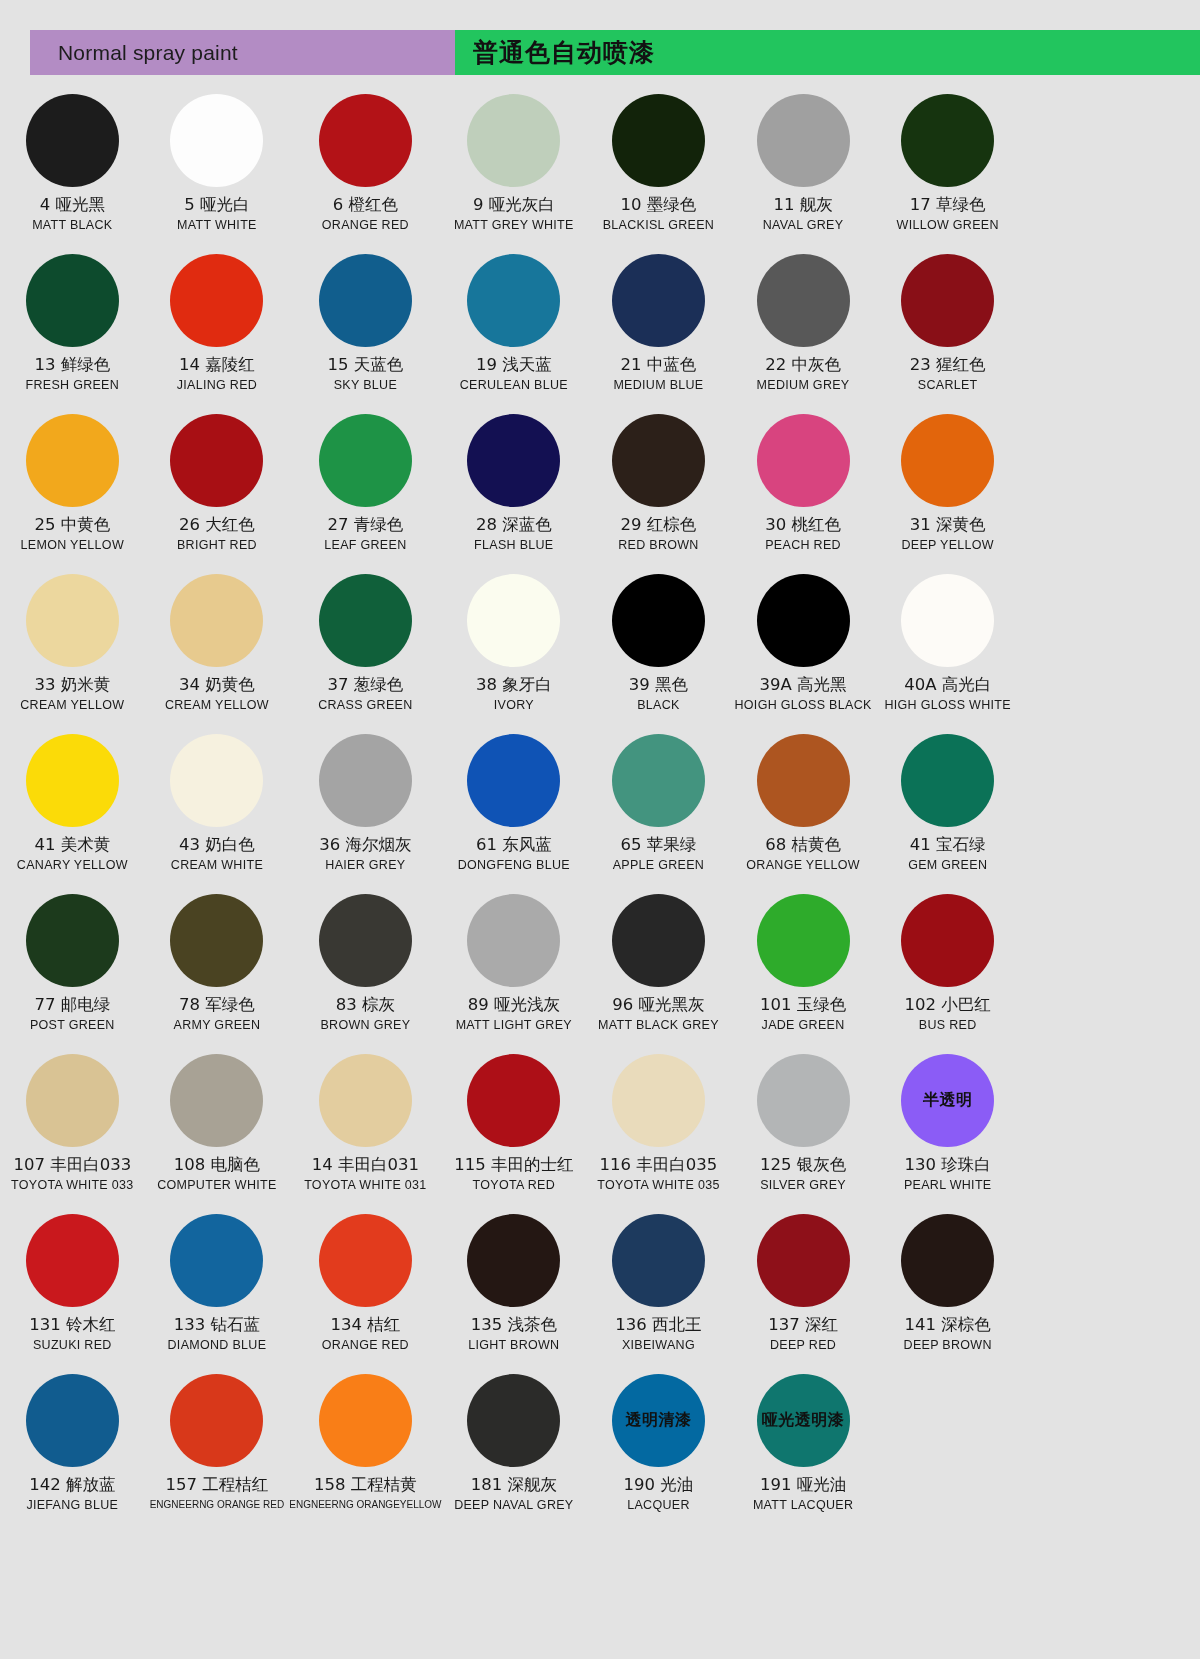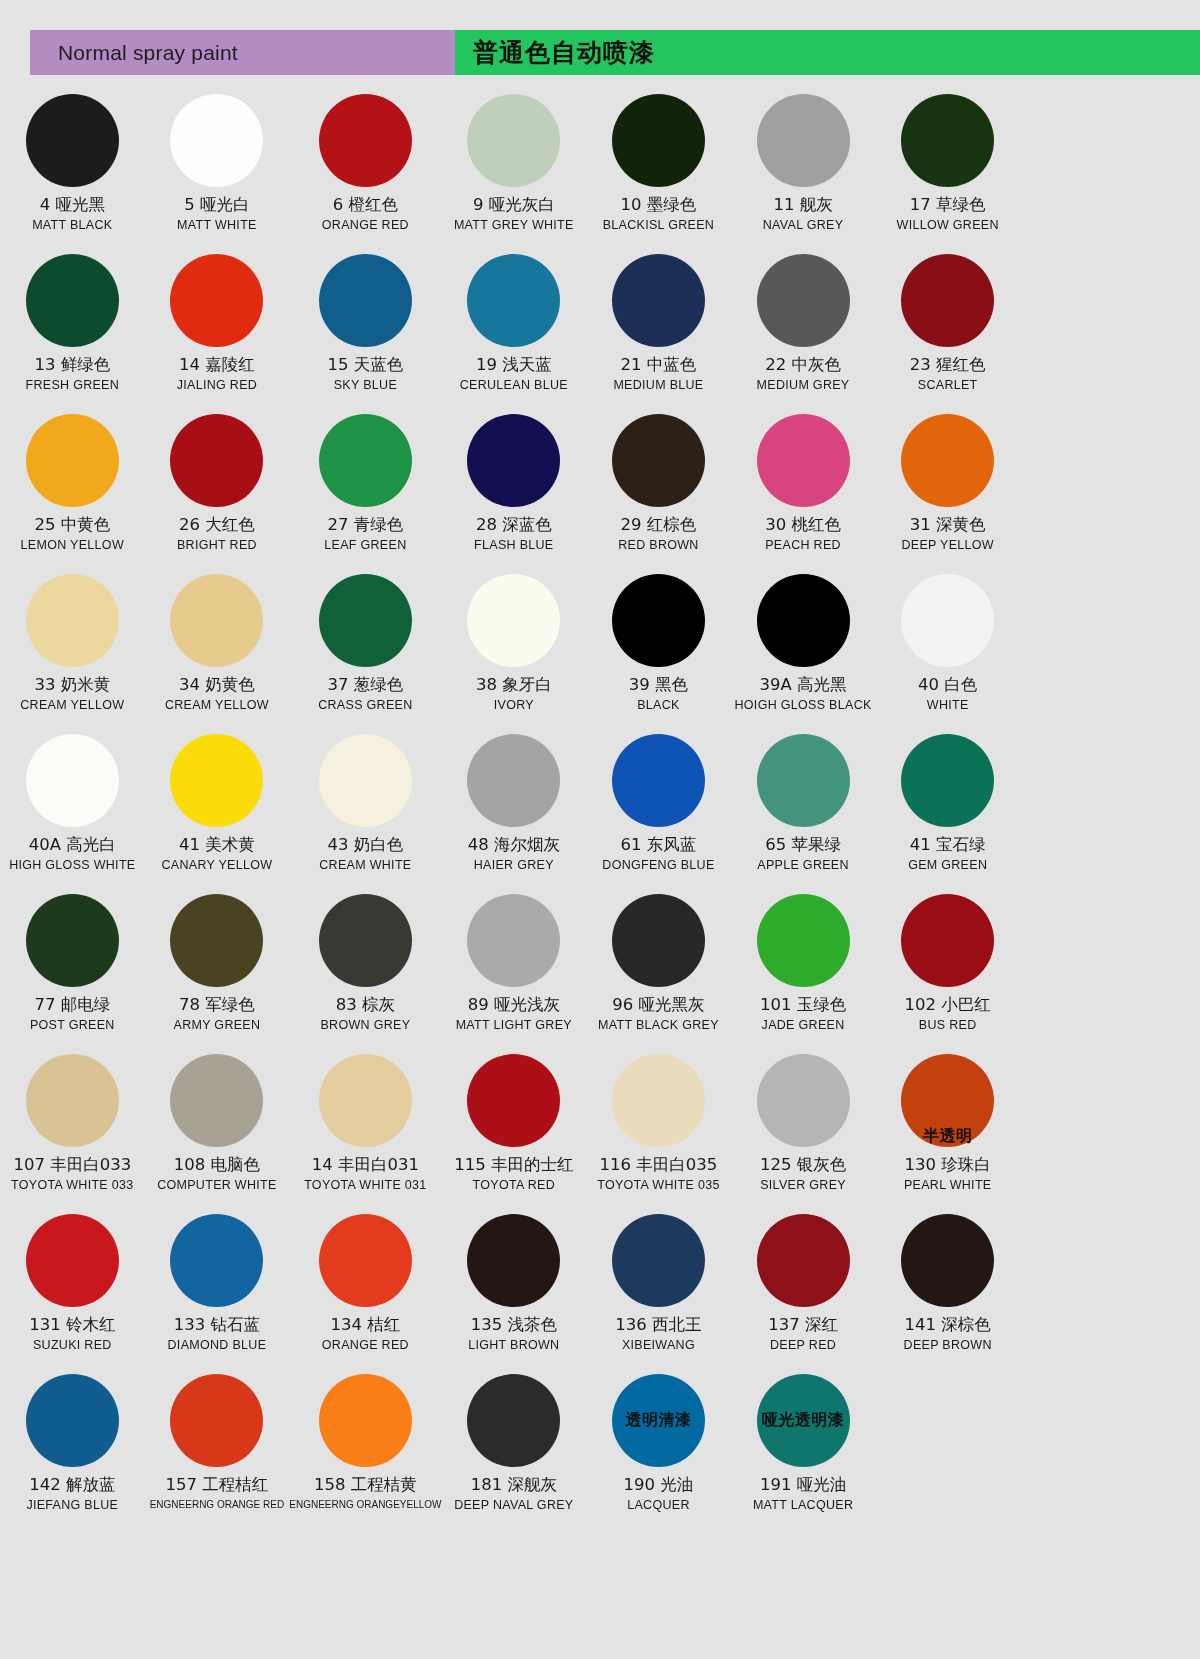--- a/index.html
+++ b/index.html
@@ -271,55 +271,55 @@
         <div class="dot" style="background: rgb(0, 0, 0);"></div>
         <div class="name-cn">39 黑色</div>
         <div class="name-en">BLACK</div>
       </div>
       <div class="swatch-cell">
         <div class="dot" style="background: rgb(0, 0, 0);"></div>
         <div class="name-cn">39A 高光黑</div>
         <div class="name-en">HOIGH GLOSS BLACK</div>
       </div>
       <div class="swatch-cell">
-        <div class="dot" style="background: rgb(243, 243, 243);"></div>
-        <div class="name-cn">40 白色</div>
-        <div class="name-en">WHITE</div>
-      </div>
-      <div class="swatch-cell">
         <div class="dot" style="background: rgb(253, 251, 247);"></div>
         <div class="name-cn">40A 高光白</div>
         <div class="name-en">HIGH GLOSS WHITE</div>
       </div>
       <div class="swatch-cell">
         <div class="dot" style="background: rgb(251, 219, 8);"></div>
         <div class="name-cn">41 美术黄</div>
         <div class="name-en">CANARY YELLOW</div>
       </div>
       <div class="swatch-cell">
         <div class="dot" style="background: rgb(246, 241, 223);"></div>
         <div class="name-cn">43 奶白色</div>
         <div class="name-en">CREAM WHITE</div>
       </div>
       <div class="swatch-cell">
         <div class="dot" style="background: rgb(164, 164, 164);"></div>
-        <div class="name-cn">48 海尔烟灰</div>
+        <div class="name-cn">36 海尔烟灰</div>
         <div class="name-en">HAIER GREY</div>
       </div>
       <div class="swatch-cell">
         <div class="dot" style="background: rgb(15, 83, 181);"></div>
         <div class="name-cn">61 东风蓝</div>
         <div class="name-en">DONGFENG BLUE</div>
       </div>
       <div class="swatch-cell">
         <div class="dot" style="background: rgb(67, 148, 127);"></div>
         <div class="name-cn">65 苹果绿</div>
         <div class="name-en">APPLE GREEN</div>
       </div>
       <div class="swatch-cell">
+        <div class="dot" style="background: rgb(173, 85, 32);"></div>
+        <div class="name-cn">68 桔黄色</div>
+        <div class="name-en">ORANGE YELLOW</div>
+      </div>
+      <div class="swatch-cell">
         <div class="dot" style="background: rgb(11, 114, 87);"></div>
         <div class="name-cn">41 宝石绿</div>
         <div class="name-en">GEM GREEN</div>
       </div>
       <div class="swatch-cell">
         <div class="dot" style="background: rgb(28, 58, 28);"></div>
         <div class="name-cn">77 邮电绿</div>
         <div class="name-en">POST GREEN</div>
       </div>
       <div class="swatch-cell">
@@ -376,21 +376,21 @@
         <div class="dot" style="background: rgb(233, 219, 187);"></div>
         <div class="name-cn">116 丰田白035</div>
         <div class="name-en">TOYOTA WHITE 035</div>
       </div>
       <div class="swatch-cell">
         <div class="dot" style="background: rgb(179, 181, 182);"></div>
         <div class="name-cn">125 银灰色</div>
         <div class="name-en">SILVER GREY</div>
       </div>
       <div class="swatch-cell">
-        <div class="dot" style="background: #c2410c; align-items: flex-end;">
+        <div class="dot" style="background: #8b5cf6;">
           <span class="dot-label">半透明</span>
         </div>
         <div class="name-cn">130 珍珠白</div>
         <div class="name-en">PEARL WHITE</div>
       </div>
       <div class="swatch-cell">
         <div class="dot" style="background: rgb(201, 24, 29);"></div>
         <div class="name-cn">131 铃木红</div>
         <div class="name-en">SUZUKI RED</div>
       </div>

